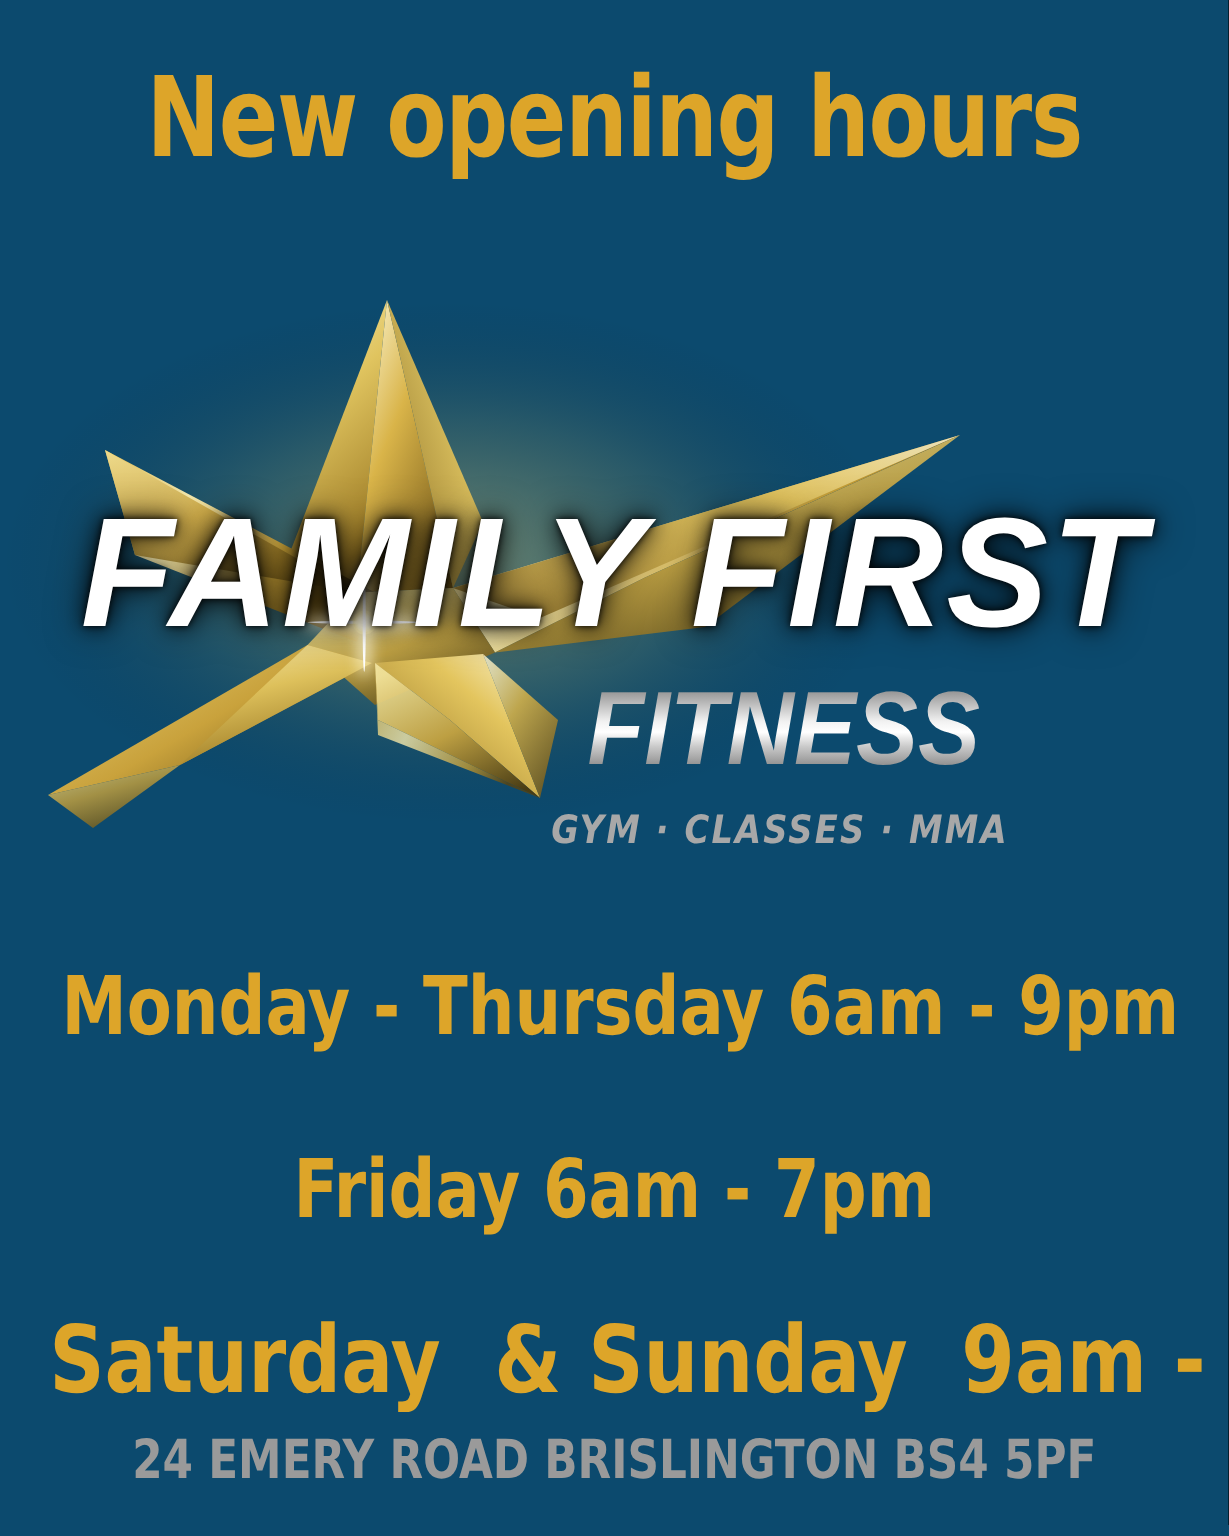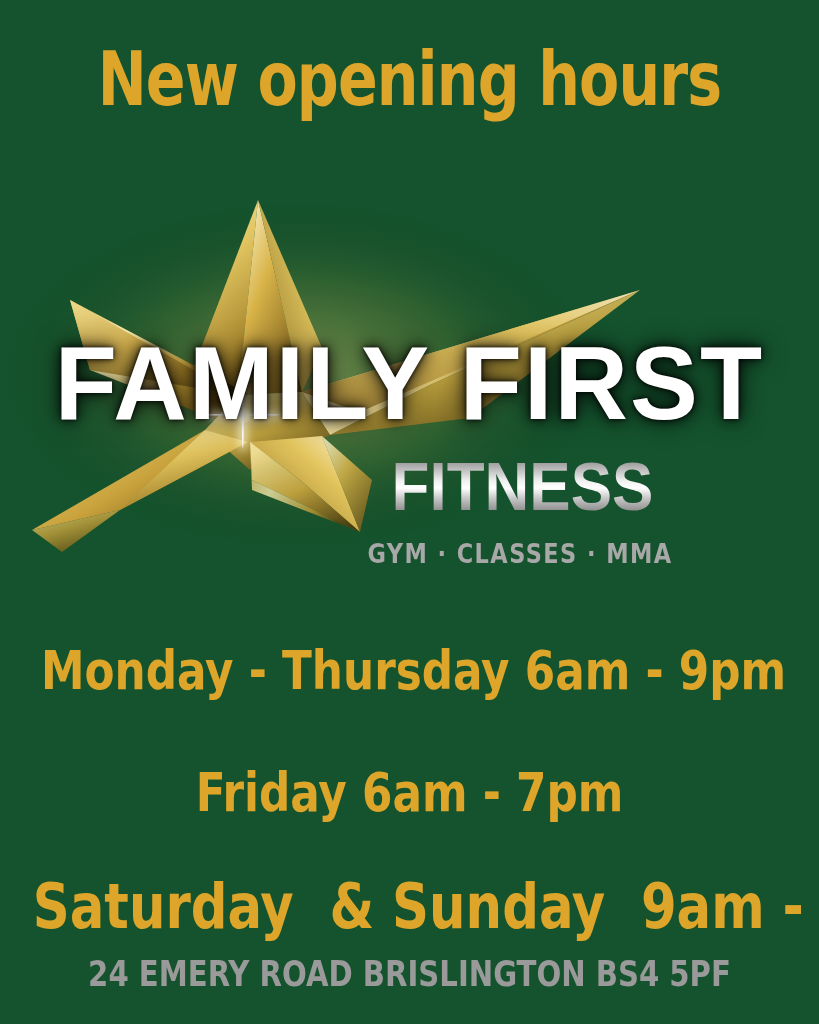--- a/index.html
+++ b/index.html
@@ -7,21 +7,21 @@
     padding: 0;
     background: #000000;
   }
   body {
     font-family: "Liberation Sans", sans-serif;
   }
   .poster {
     position: relative;
     width: 819px;
     height: 1024px;
-    background: #14532d;
+    background: #0c4a6e;
     overflow: hidden;
   }
 
   
   .headline {
     position: absolute;
     top: 38px;
     left: 0;
     width: 819px;
     text-align: center;
@@ -36,20 +36,21 @@
     white-space: nowrap;
   }
 
   
   .logo {
     position: absolute;
     top: 180px;
     left: 0;
     width: 774px;
     height: 410px;
+    font-style: italic;
   }
   .logo-star {
     position: absolute;
     top: 0;
     left: 0;
     width: 819px;
     height: 410px;
   }
   .sparkle {
     position: absolute;

